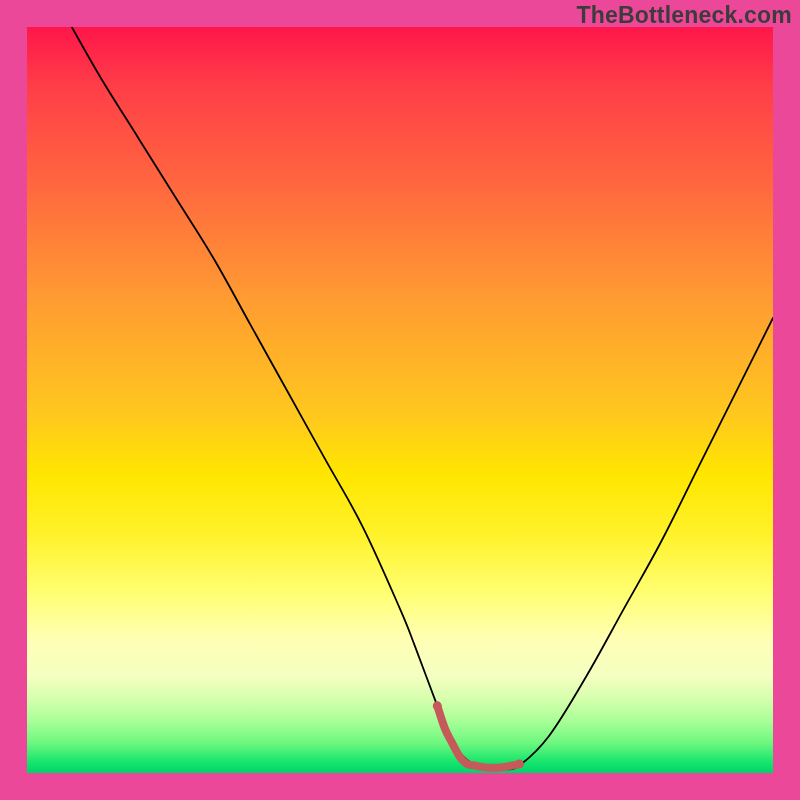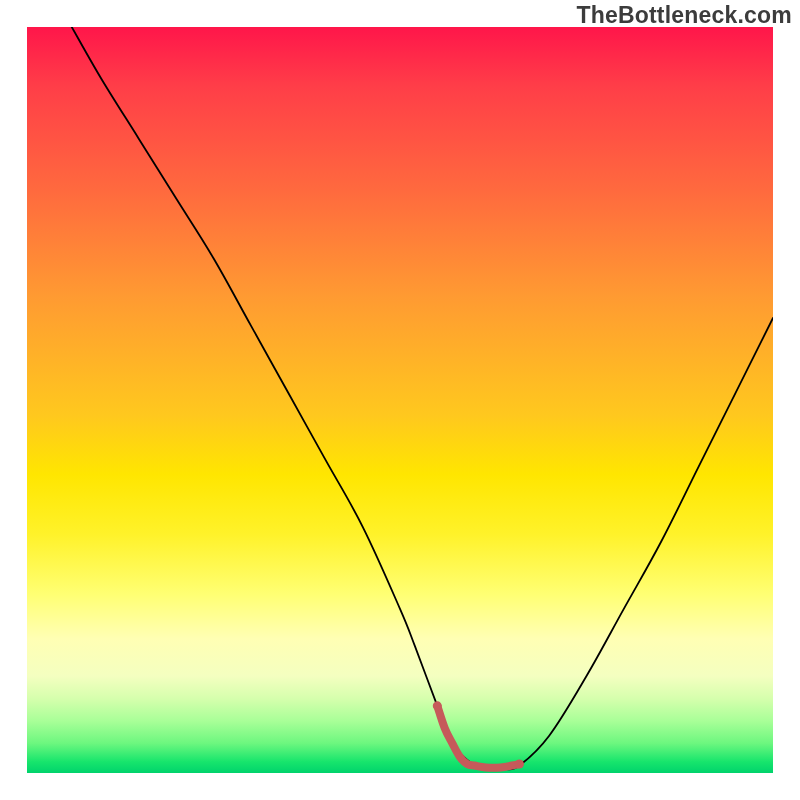--- a/index.html
+++ b/index.html
@@ -7,21 +7,21 @@
     padding: 0;
     width: 800px;
     height: 800px;
     background: #000;
     overflow: hidden;
     font-family: Arial, Helvetica, sans-serif;
   }
   .outer {
     width: 800px;
     height: 800px;
-    background: #ffffff;
+    background: #ec4899;
     position: relative;
   }
   .watermark {
     position: absolute;
     top: 2px;
     right: 8px;
     color: #3c3c3c;
     font-size: 23px;
     font-weight: 600;
     letter-spacing: 0.2px;

